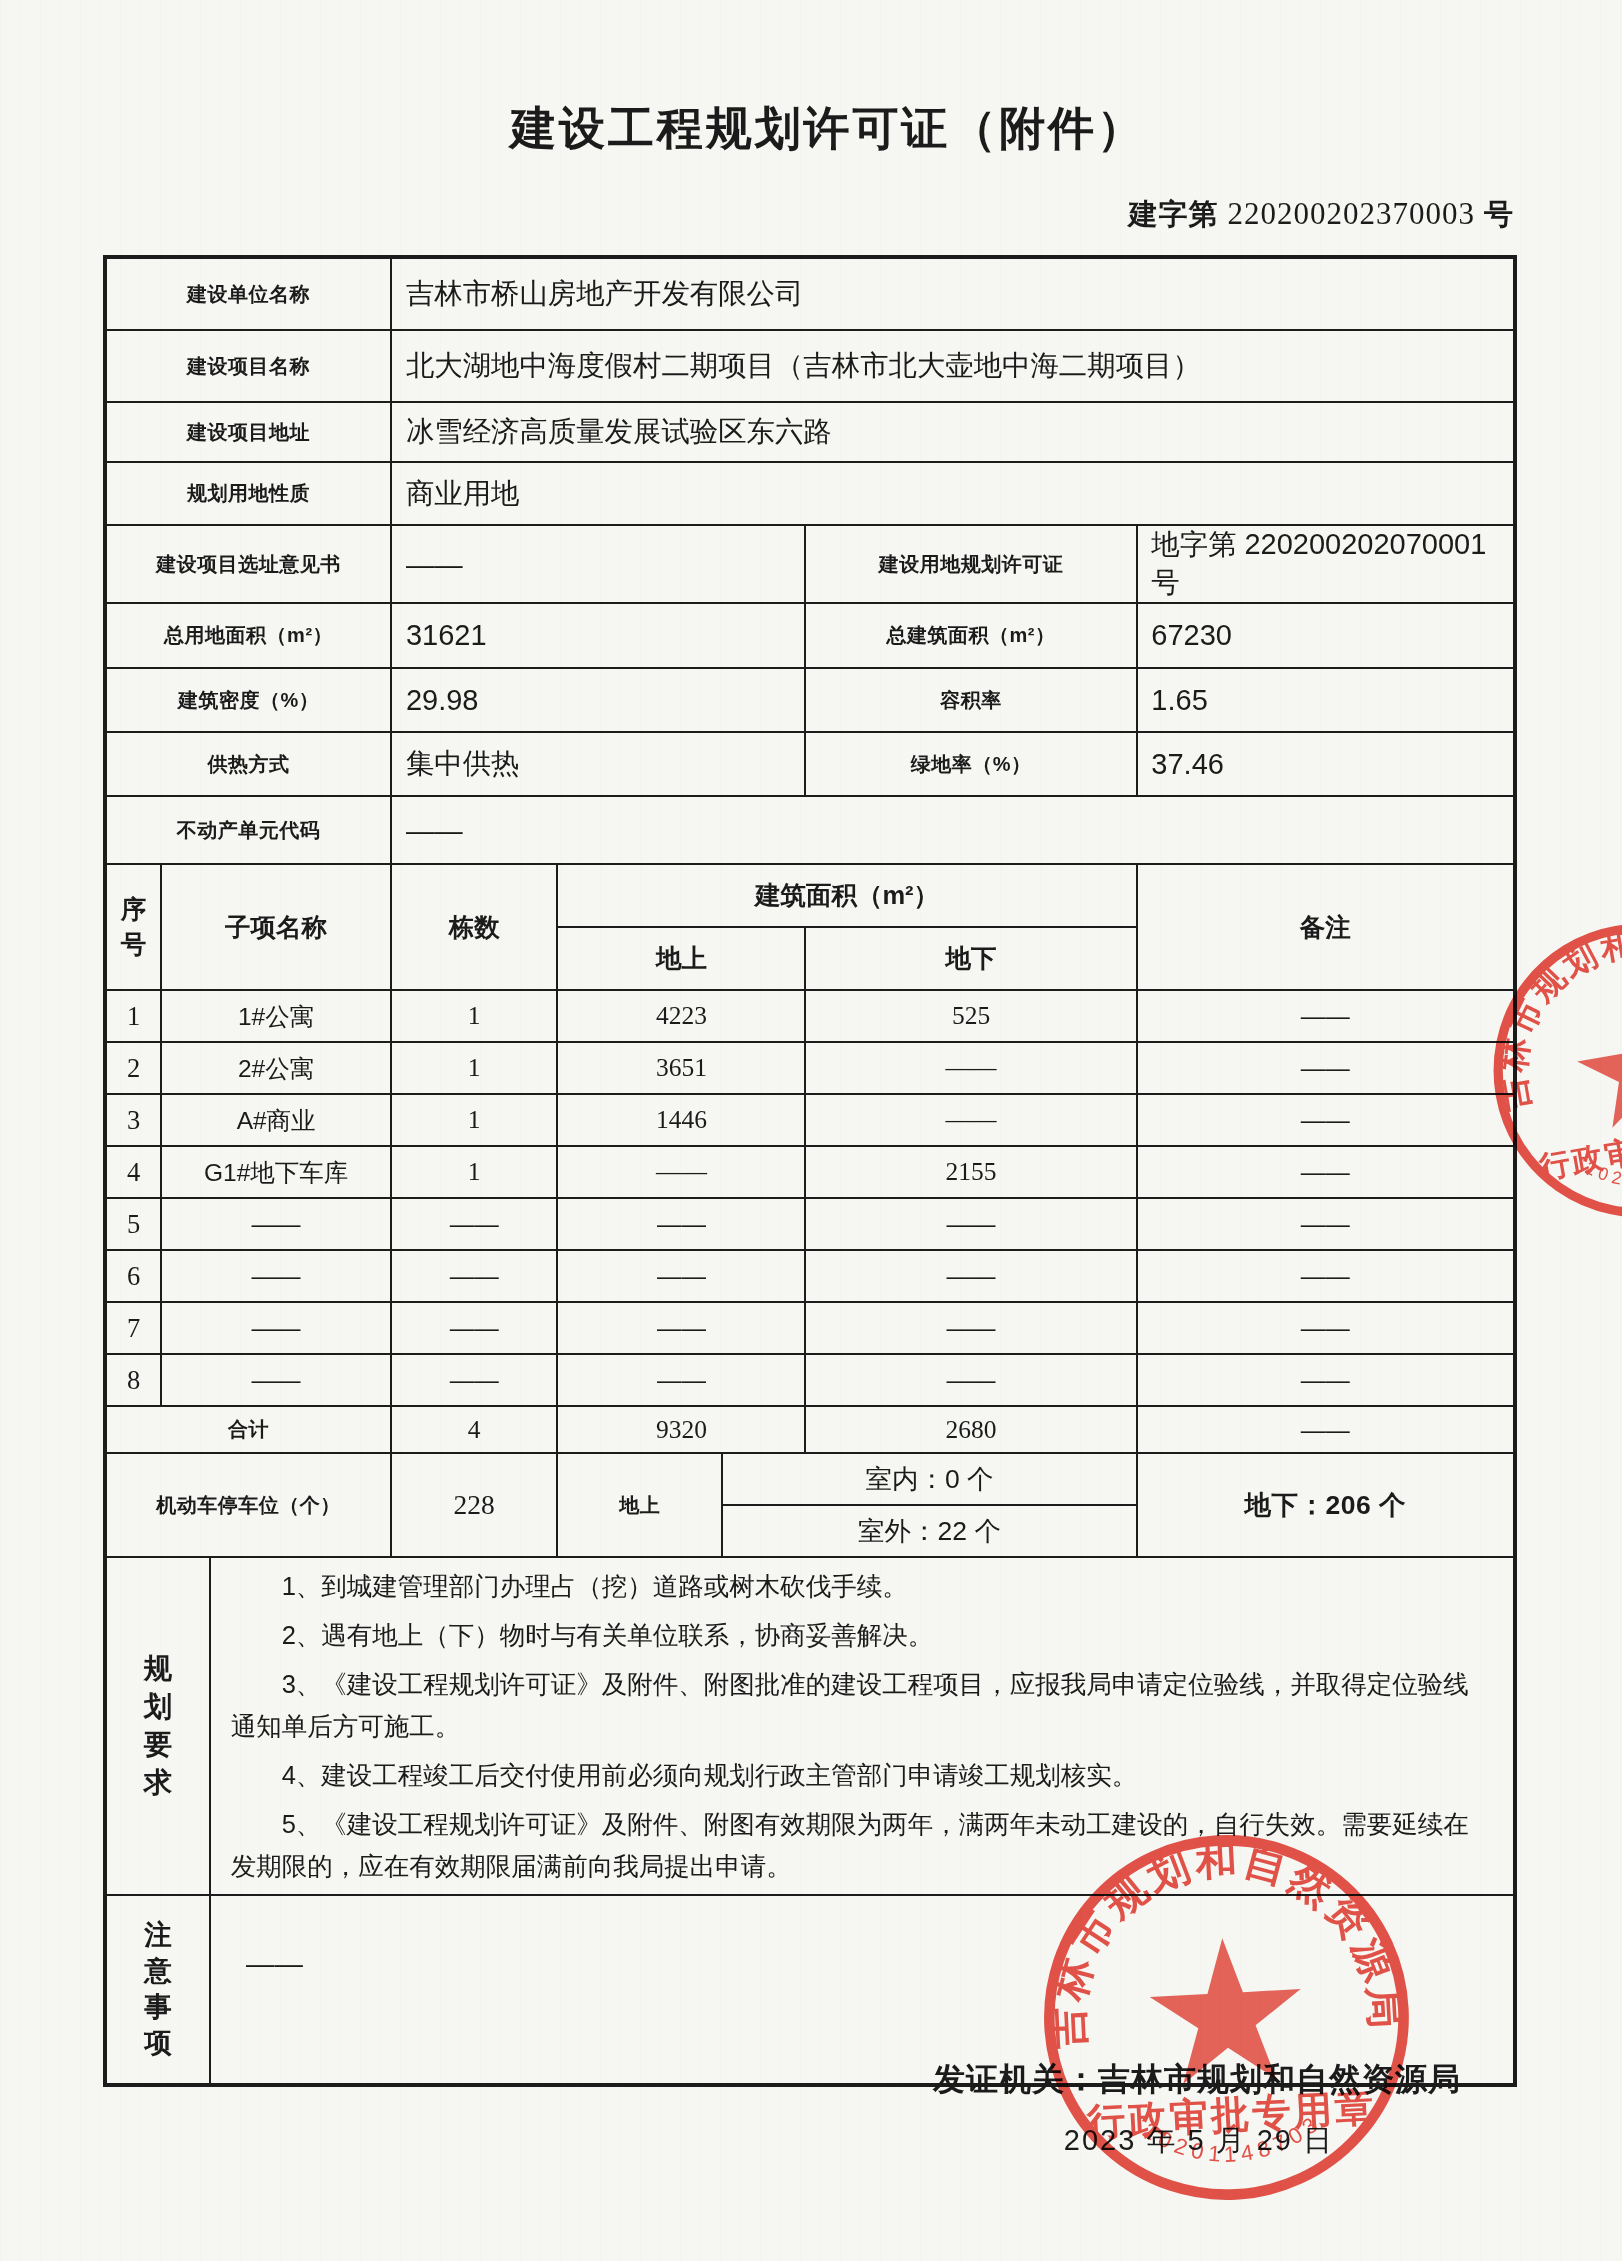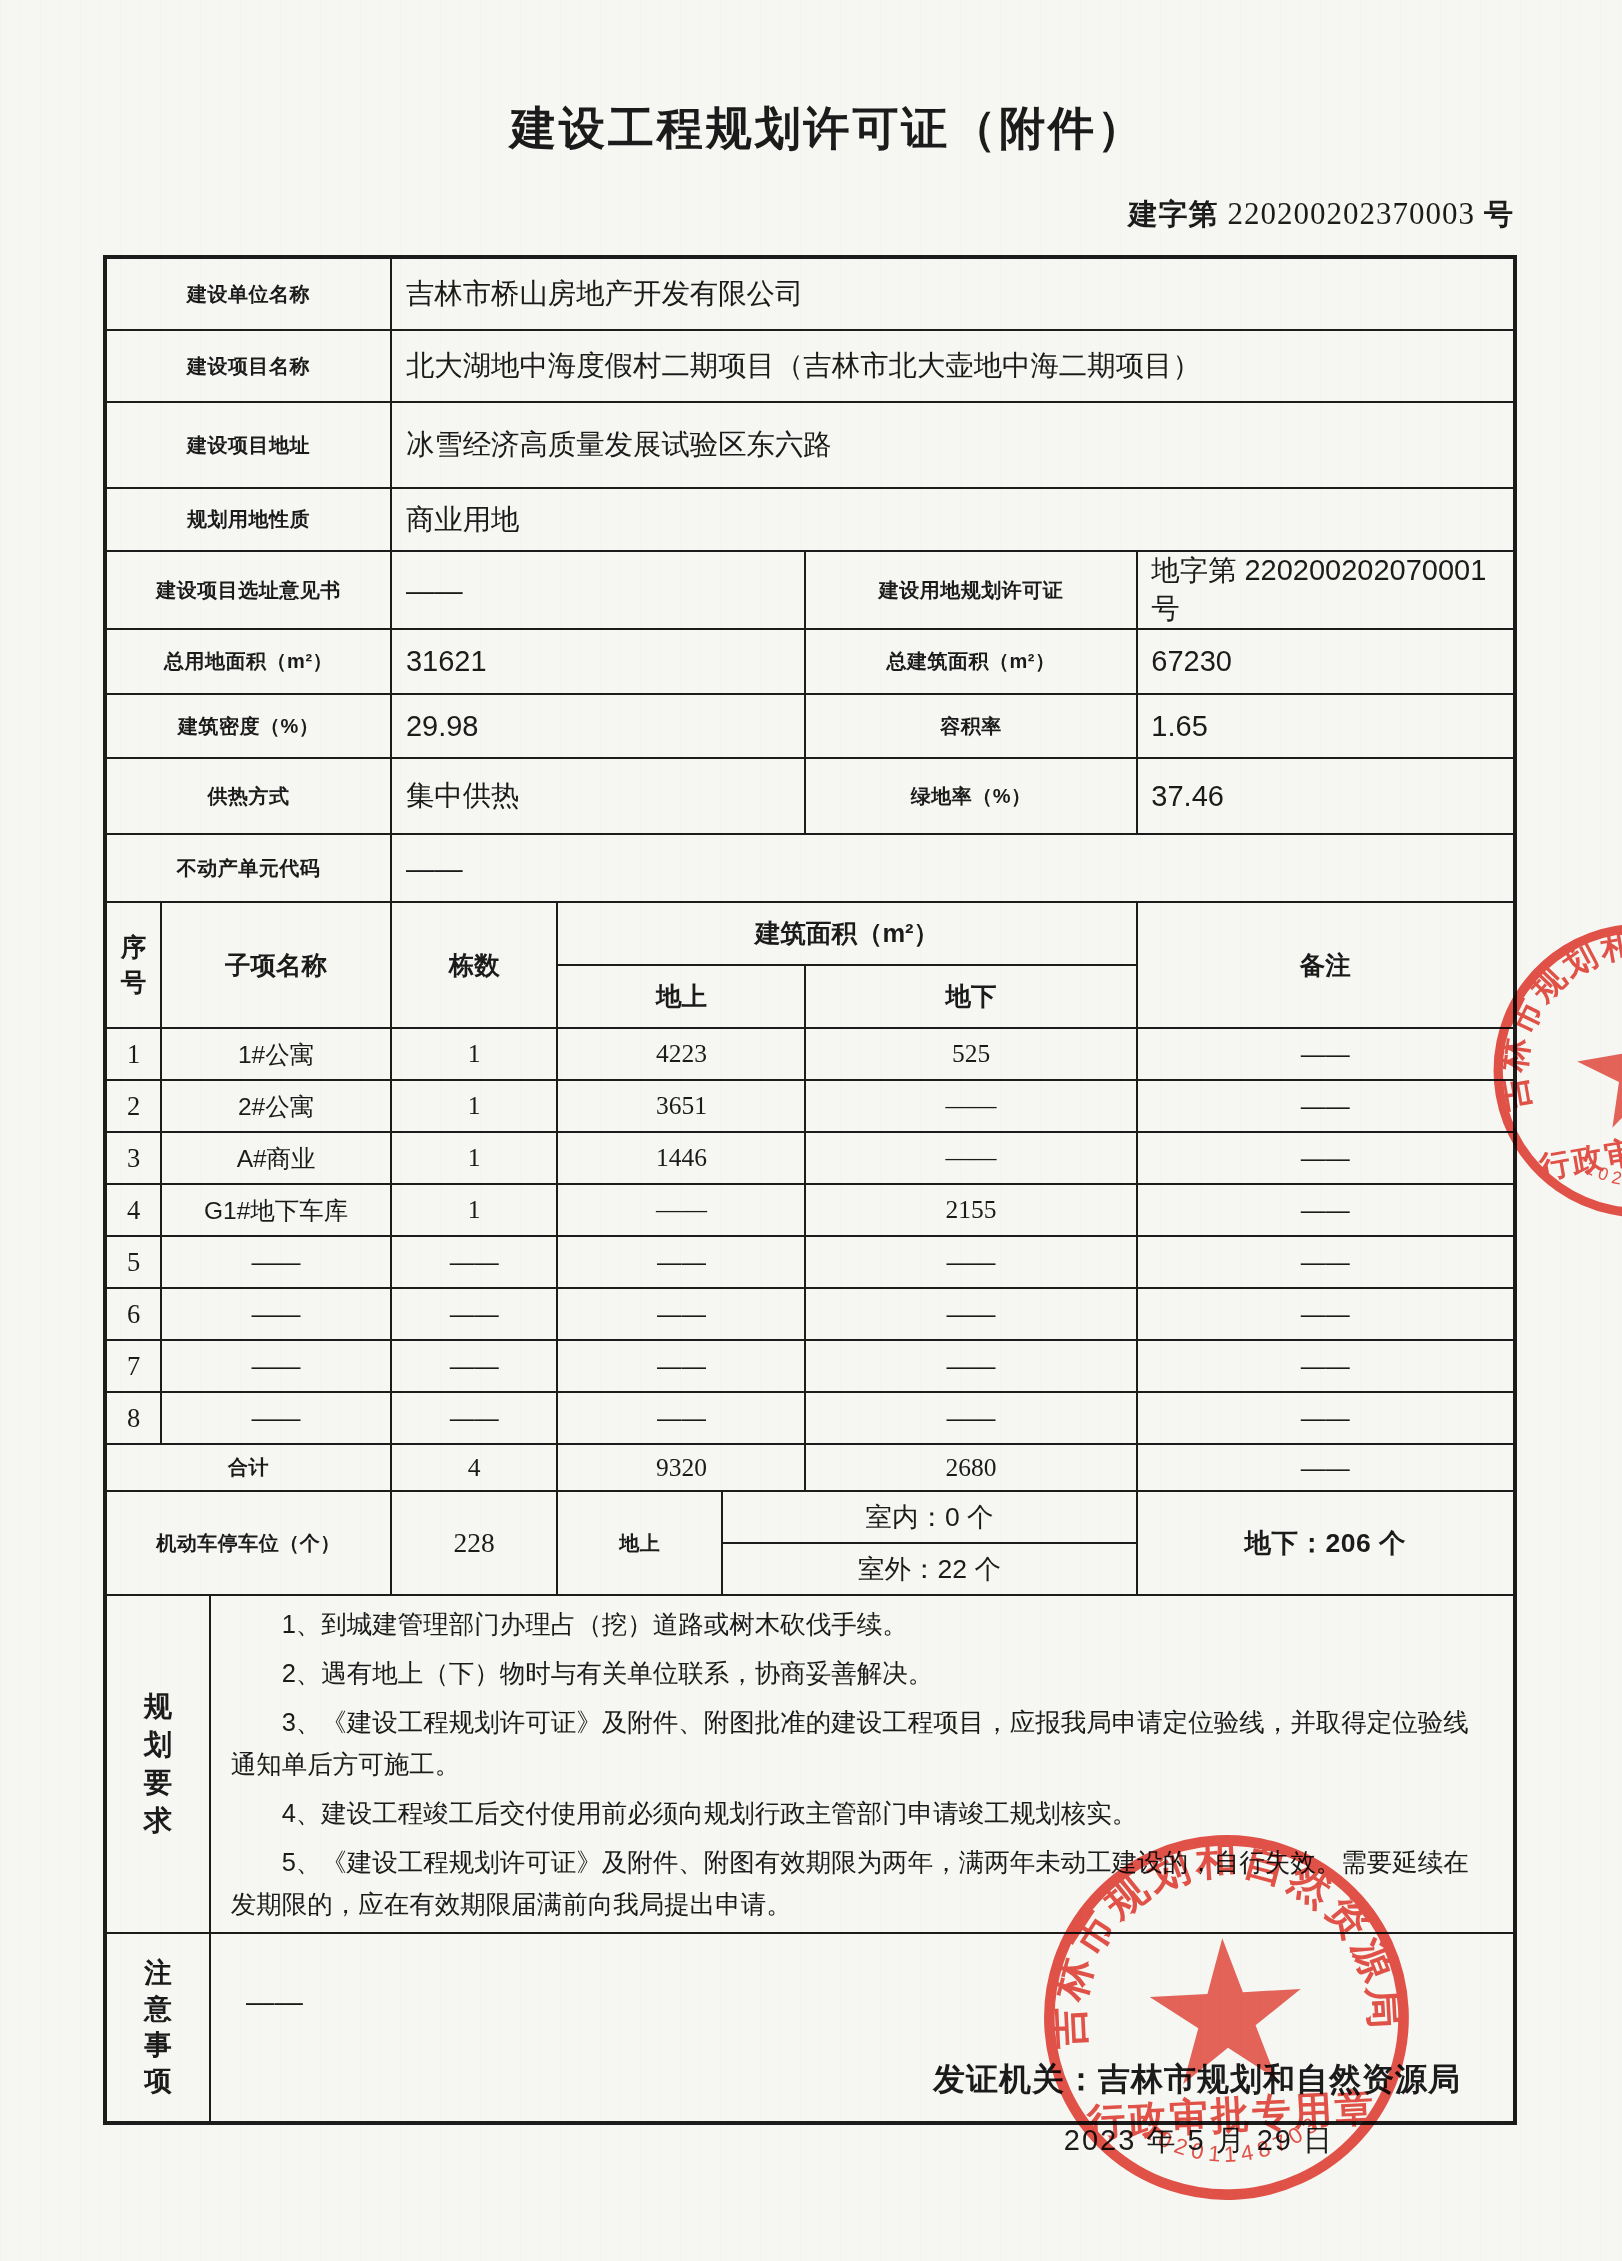--- a/index.html
+++ b/index.html
@@ -99,21 +99,21 @@
 
     <tbody>
         <tr style="height:73px">
       <td colspan="3" class="lbl">建设单位名称</td>
       <td colspan="5" class="val">吉林市桥山房地产开发有限公司</td>
     </tr>
     <tr style="height:72px">
       <td colspan="3" class="lbl">建设项目名称</td>
       <td colspan="5" class="val">北大湖地中海度假村二期项目（吉林市北大壶地中海二期项目）</td>
     </tr>
-    <tr style="height:86px">
+    <tr style="height:60px">
       <td colspan="3" class="lbl">建设项目地址</td>
       <td colspan="5" class="val">冰雪经济高质量发展试验区东六路</td>
     </tr>
     <tr style="height:63px">
       <td colspan="3" class="lbl">规划用地性质</td>
       <td colspan="5" class="val">商业用地</td>
     </tr>
 
     <tr style="height:58px">
       <td colspan="3" class="lbl">建设项目选址意见书</td>
@@ -130,21 +130,21 @@
       <td colspan="3" class="numcell">31621</td>
       <td class="lbl">总建筑面积（m²）</td>
       <td class="numcell">67230</td>
     </tr>
     <tr style="height:64px">
       <td colspan="3" class="lbl">建筑密度（%）</td>
       <td colspan="3" class="numcell">29.98</td>
       <td class="lbl">容积率</td>
       <td class="numcell">1.65</td>
     </tr>
-    <tr style="height:76px">
+    <tr style="height:64px">
       <td colspan="3" class="lbl">供热方式</td>
       <td colspan="3" class="val">集中供热</td>
       <td class="lbl">绿地率（%）</td>
       <td class="numcell">37.46</td>
     </tr>
     <tr style="height:68px">
       <td colspan="3" class="lbl">不动产单元代码</td>
       <td colspan="5" class="val">——</td>
     </tr>
 

